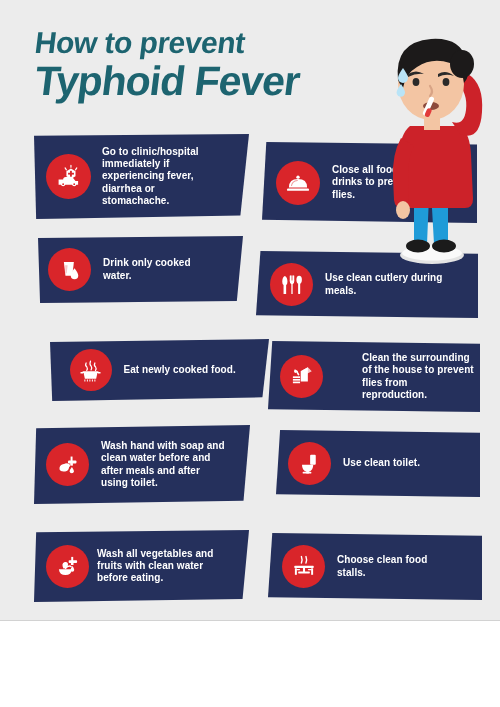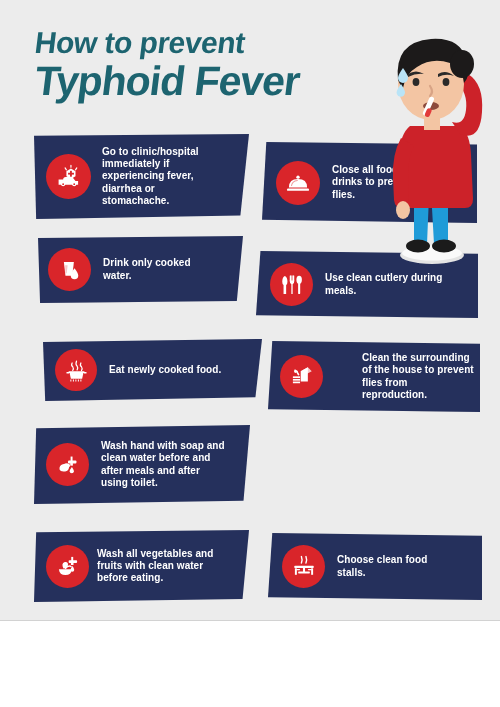--- a/index.html
+++ b/index.html
@@ -47,22 +47,22 @@
   #b-l1{left:34px;top:134px;width:215px;height:85px;
         clip-path:polygon(0% 2%,100% 0%,96% 96%,1% 100%);padding:0 10px 0 12px;}
   #b-l1 .icon-wrap{width:45px;height:45px;}
   #b-l1 .banner-text{margin-left:11px;width:122px;}
 
   #b-l2{left:38px;top:236px;width:205px;height:67px;
         clip-path:polygon(0% 3%,100% 0%,97% 97%,1% 100%);padding:0 10px 0 10px;}
   #b-l2 .icon-wrap{width:43px;height:43px;}
   #b-l2 .banner-text{margin-left:12px;width:115px;}
 
-  #b-l3{left:43px;top:339px;width:219px;height:62px;
-        clip-path:polygon(0% 5%,100% 0%,97% 94%,1% 100%);padding:0 8px 0 12px;}
+  #b-l3{left:50px;top:339px;width:219px;height:62px;
+        clip-path:polygon(0% 5%,100% 0%,97% 94%,1% 100%);padding:0 8px 0 12px;justify-content:center;}
   #b-l3 .icon-wrap{width:42px;height:42px;}
   #b-l3 .banner-text{margin-left:12px;width:130px;}
 
   #b-l4{left:34px;top:425px;width:216px;height:79px;
         clip-path:polygon(1% 4%,100% 0%,97% 96%,0% 100%);padding:0 8px 0 12px;}
   #b-l4 .icon-wrap{width:43px;height:43px;}
   #b-l4 .banner-text{margin-left:12px;width:125px;}
 
   #b-l5{left:34px;top:530px;width:215px;height:72px;
         clip-path:polygon(1% 3%,100% 0%,97% 96%,0% 100%);padding:0 8px 0 12px;}
@@ -252,20 +252,30 @@
         <rect x="6" y="19" width="11" height="2.6" fill="#fff"></rect>
         <rect x="6" y="23" width="11" height="2.6" fill="#fff"></rect>
         <rect x="6" y="27" width="11" height="2.6" fill="#fff"></rect>
         <path d="M9 8 q-3 4 1 6 l4 -3 z" fill="#fff"></path>
         <rect x="12" y="10" width="2.6" height="8" rx="1.2" fill="#fff" transform="rotate(-30 13 14)"></rect>
       </svg>
     </div>
     <div class="banner-text">Clean the surrounding of the house to prevent flies from reproduction.</div>
   </div>
 
+  <div class="banner" id="b-r4">
+    <div class="icon-wrap">
+      <svg viewBox="0 0 40 40" width="25" height="25">
+        <rect x="21" y="6" width="9" height="16" rx="1.6" fill="#fff"></rect>
+        <path d="M8 22 h18 q0 9 -7 11 v3 h-4 v-3 q-7 -2 -7 -11 z" fill="#fff"></path>
+        <rect x="9" y="33" width="14" height="3" rx="1.4" fill="#fff"></rect>
+      </svg>
+    </div>
+    <div class="banner-text">Use clean toilet.</div>
+  </div>
 
   <div class="banner" id="b-r5">
     <div class="icon-wrap">
       <svg viewBox="0 0 40 40" width="26" height="26">
         <path d="M16 4 q2 5 0 10 M23 4 q2 5 0 10" stroke="#fff" stroke-width="2.2" fill="none" stroke-linecap="round"></path>
         <rect x="5" y="18" width="30" height="3.4" rx="1.2" fill="#fff"></rect>
         <rect x="18.4" y="21" width="3.2" height="7" fill="#fff"></rect>
         <rect x="11" y="27" width="18" height="3" rx="1" fill="#fff"></rect>
         <rect x="6" y="22" width="3" height="10" fill="#fff"></rect>
         <rect x="31" y="22" width="3" height="10" fill="#fff"></rect>

